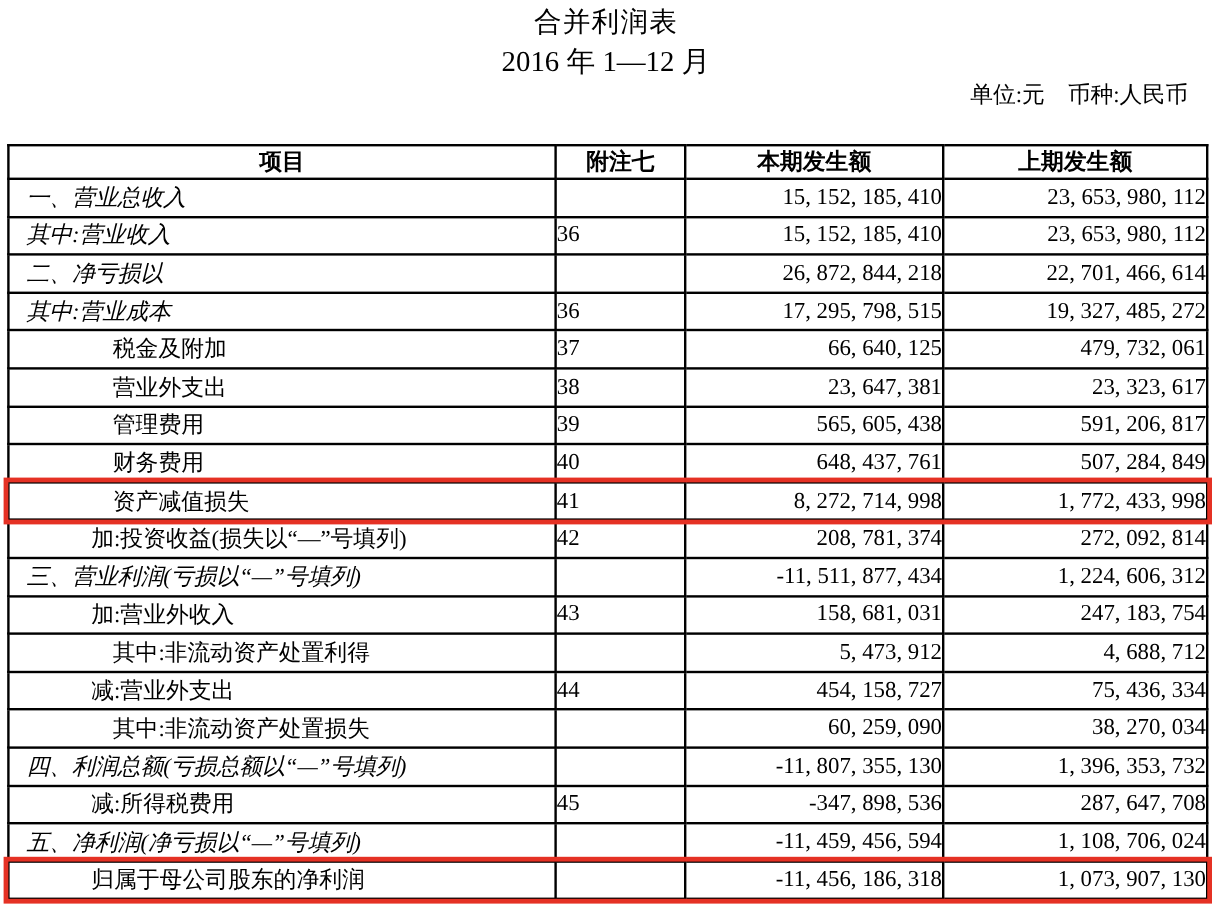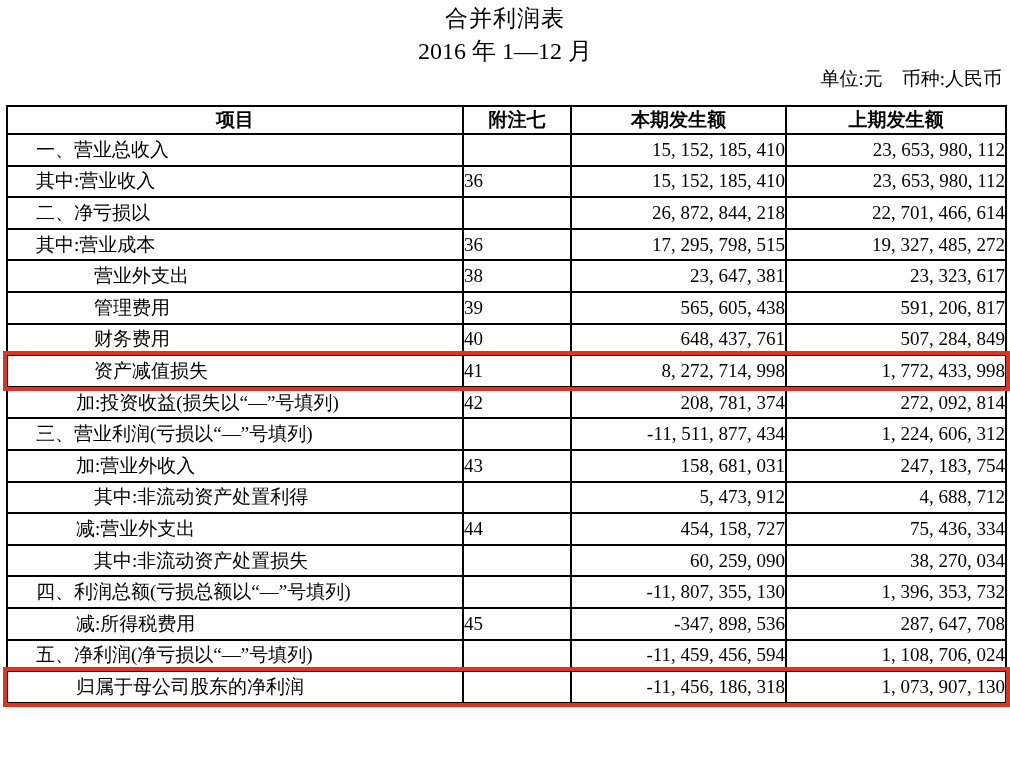--- a/index.html
+++ b/index.html
@@ -23,44 +23,44 @@
   }
   .subtitle {
     position: absolute;
     top: 35px; left: 0;
     width: 100%;
     text-align: center;
     font-size: 24px;
   }
   .unit-line {
     position: absolute;
-    top: 66px; right: 8px;
+    top: 66px; right: 20px;
     font-size: 19px;
   }
   table.statement {
     position: absolute;
-    top: 105px; left: 6px;
+    top: 120px; left: 6px;
     width: 999px;
     border-collapse: collapse;
     table-layout: fixed;
     border-radius: 22px;
   }
   table.statement th, table.statement td {
     border: 2px solid #000000;
     font-size: 19px;
     padding: 0;
     overflow: hidden;
     white-space: nowrap;
     vertical-align: middle;
   }
   thead tr { height: 25px; }
   tbody tr { height: 31.6px; }
   thead th { font-weight: bold; text-align: center; }
   td.c-item { text-align: left; }
-  td.c-item.indent-0 { padding-left: 28px; }
+  td.c-item.indent-0 { padding-left: 14px; font-style: italic; }
   td.c-item.indent-1 { padding-left: 68px; }
   td.c-item.indent-2 { padding-left: 86px; }
   td.c-note { text-align: left; font-family: Liberation Serif, serif; }
   td.c-amount { text-align: right; padding-right: 10px; }
   tr.highlight { outline: 4px solid #e53124; }
 </style>
 </head>
 <body>
 
 <div class="page">
@@ -103,20 +103,26 @@
       <td class="c-amount">26, 872, 844, 218</td>
       <td class="c-amount">22, 701, 466, 614</td>
     </tr>
         <tr>
       <td class="c-item indent-0">其中:营业成本</td>
       <td class="c-note">36</td>
       <td class="c-amount">17, 295, 798, 515</td>
       <td class="c-amount">19, 327, 485, 272</td>
     </tr>
         <tr>
+      <td class="c-item indent-2">税金及附加</td>
+      <td class="c-note">37</td>
+      <td class="c-amount">66, 640, 125</td>
+      <td class="c-amount">479, 732, 061</td>
+    </tr>
+        <tr>
       <td class="c-item indent-2">营业外支出</td>
       <td class="c-note">38</td>
       <td class="c-amount">23, 647, 381</td>
       <td class="c-amount">23, 323, 617</td>
     </tr>
         <tr>
       <td class="c-item indent-2">管理费用</td>
       <td class="c-note">39</td>
       <td class="c-amount">565, 605, 438</td>
       <td class="c-amount">591, 206, 817</td>

